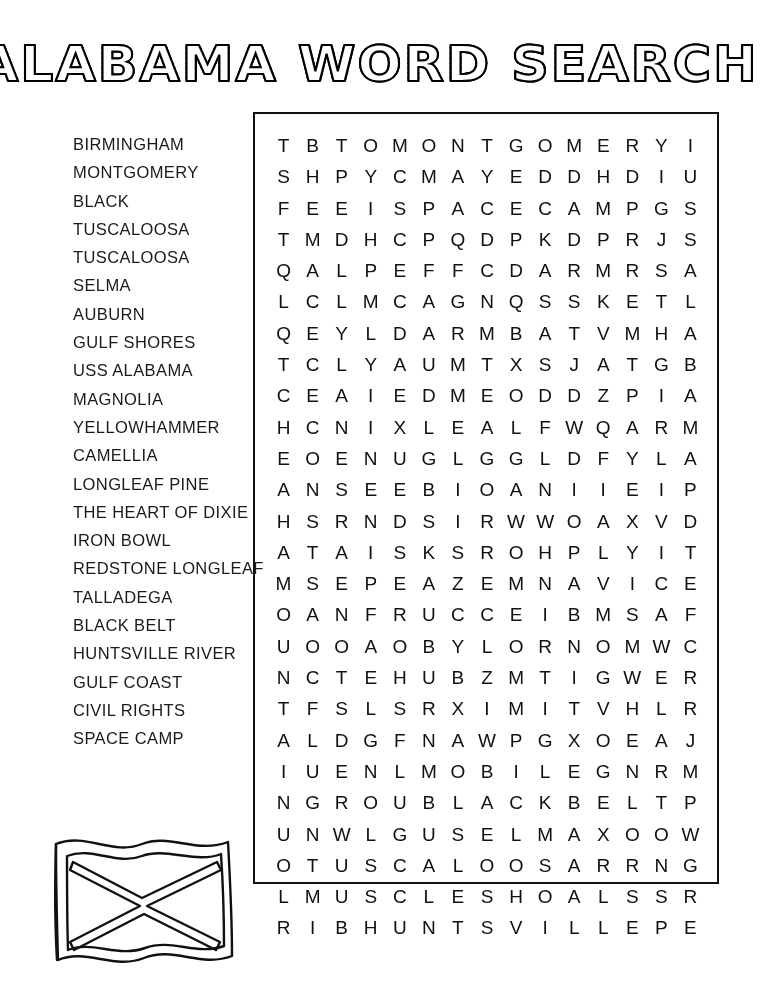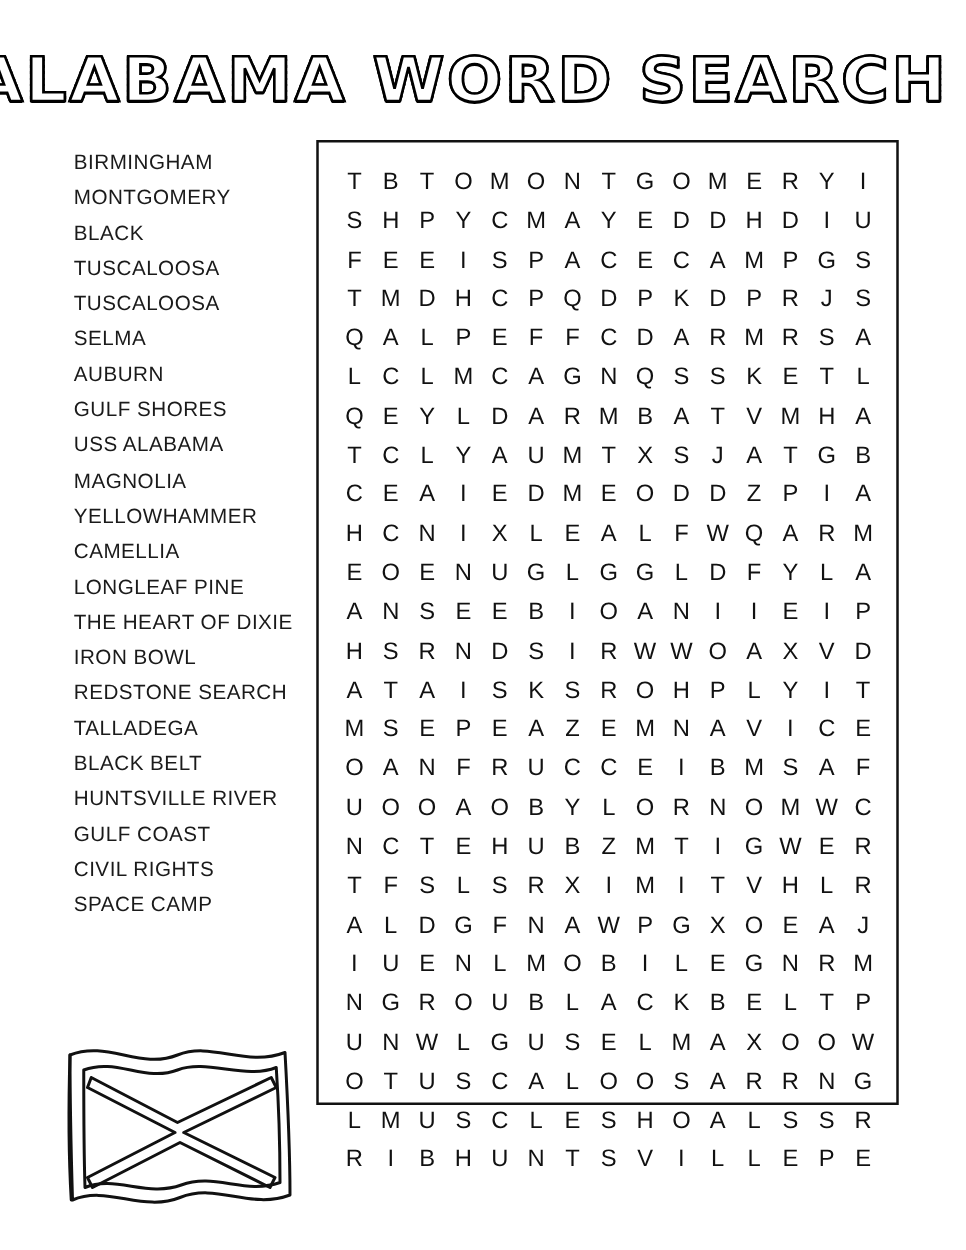--- a/index.html
+++ b/index.html
@@ -50,21 +50,21 @@
     width: 773px;
   }
 
   
   #word-list {
     position: absolute;
     left: 55px;
     top: 8px;
     width: 200px;
     list-style: none;
-    margin: 4px;
+    margin: 18px;
     padding: 0;
   }
   #word-list li {
     font-size: 16.5px;
     letter-spacing: 0.4px;
     line-height: 28.3px;
     white-space: nowrap;
     color: #1a1a1a;
   }
 
@@ -122,21 +122,21 @@
       <li>SELMA</li>
       <li>AUBURN</li>
       <li>GULF SHORES</li>
       <li>USS ALABAMA</li>
       <li>MAGNOLIA</li>
       <li>YELLOWHAMMER</li>
       <li>CAMELLIA</li>
       <li>LONGLEAF PINE</li>
       <li>THE HEART OF DIXIE</li>
       <li>IRON BOWL</li>
-      <li>REDSTONE SEARCH</li>
+      <li>REDSTONE LONGLEAF</li>
       <li>TALLADEGA</li>
       <li>BLACK BELT</li>
       <li>HUNTSVILLE RIVER</li>
       <li>GULF COAST</li>
       <li>CIVIL RIGHTS</li>
       <li>SPACE CAMP</li>
     </ul>
 
   <div id="grid-box">
     <div id="grid">

